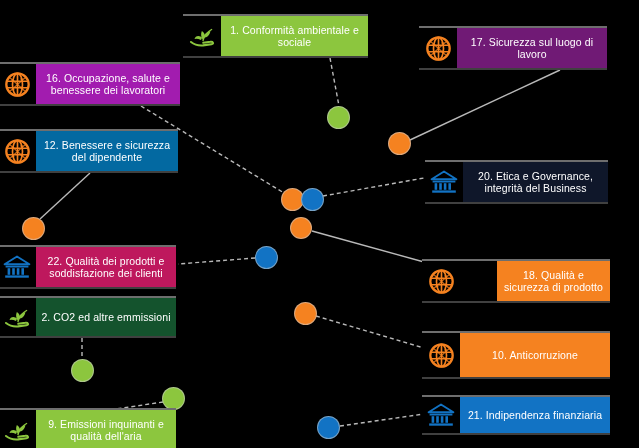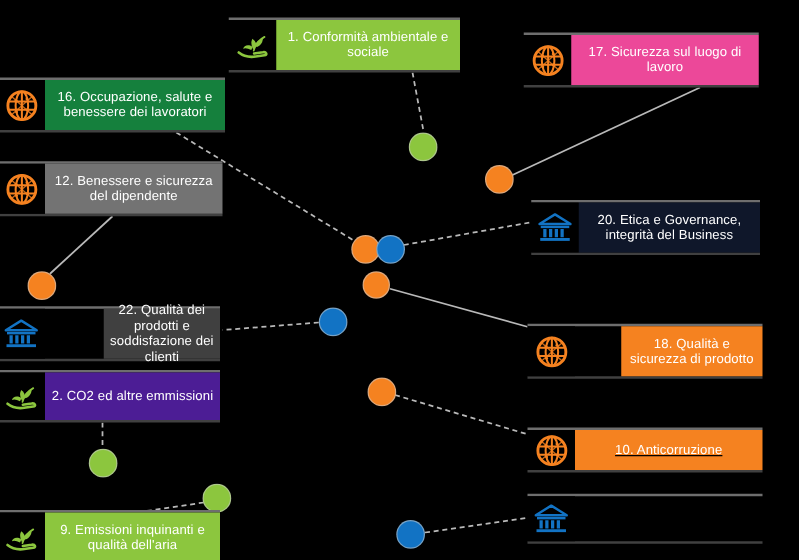--- a/index.html
+++ b/index.html
@@ -75,55 +75,55 @@
             <circle cx="14" cy="14" r="11.6" fill="none" stroke="#f58220" stroke-width="2.4"></circle>
             <ellipse cx="14" cy="14" rx="5.2" ry="11.6" fill="none" stroke="#f58220" stroke-width="1.7"></ellipse>
             <path d="M2.6 10.6 h22.8 M2.6 17.4 h22.8 M14 2.4 v23.2" stroke="#f58220" stroke-width="1.7" fill="none"></path>
             <path d="M5 6 L23 22 M23 6 L5 22" stroke="#f58220" stroke-width="1.2" fill="none" opacity=".8"></path>
             <circle cx="9.2" cy="10.2" r="1.5" fill="#f58220"></circle>
             <circle cx="18.6" cy="17.6" r="1.5" fill="#f58220"></circle>
             <circle cx="18.2" cy="8.4" r="1.2" fill="#f58220"></circle>
             <circle cx="9.6" cy="19.2" r="1.2" fill="#f58220"></circle>
           </svg>
         </div>
-        <div class="bar" style="background: #ec4899;">
+        <div class="bar" style="background: #701a75;">
           <span>17. Sicurezza sul luogo di lavoro</span>
         </div>
       </div>
       <div class="card social" style="left: -2px; top: 62px; width: 182px; height: 44px;">
         <div class="ico">
           <svg width="27" height="27" viewBox="0 0 28 28">
             <circle cx="14" cy="14" r="11.6" fill="none" stroke="#f58220" stroke-width="2.4"></circle>
             <ellipse cx="14" cy="14" rx="5.2" ry="11.6" fill="none" stroke="#f58220" stroke-width="1.7"></ellipse>
             <path d="M2.6 10.6 h22.8 M2.6 17.4 h22.8 M14 2.4 v23.2" stroke="#f58220" stroke-width="1.7" fill="none"></path>
             <path d="M5 6 L23 22 M23 6 L5 22" stroke="#f58220" stroke-width="1.2" fill="none" opacity=".8"></path>
             <circle cx="9.2" cy="10.2" r="1.5" fill="#f58220"></circle>
             <circle cx="18.6" cy="17.6" r="1.5" fill="#f58220"></circle>
             <circle cx="18.2" cy="8.4" r="1.2" fill="#f58220"></circle>
             <circle cx="9.6" cy="19.2" r="1.2" fill="#f58220"></circle>
           </svg>
         </div>
-        <div class="bar" style="background: #15803d;">
+        <div class="bar" style="background: #a21caf;">
           <span>16. Occupazione, salute e benessere dei lavoratori</span>
         </div>
       </div>
       <div class="card social" style="left: -2px; top: 129px; width: 180px; height: 44px;">
         <div class="ico">
           <svg width="27" height="27" viewBox="0 0 28 28">
             <circle cx="14" cy="14" r="11.6" fill="none" stroke="#f58220" stroke-width="2.4"></circle>
             <ellipse cx="14" cy="14" rx="5.2" ry="11.6" fill="none" stroke="#f58220" stroke-width="1.7"></ellipse>
             <path d="M2.6 10.6 h22.8 M2.6 17.4 h22.8 M14 2.4 v23.2" stroke="#f58220" stroke-width="1.7" fill="none"></path>
             <path d="M5 6 L23 22 M23 6 L5 22" stroke="#f58220" stroke-width="1.2" fill="none" opacity=".8"></path>
             <circle cx="9.2" cy="10.2" r="1.5" fill="#f58220"></circle>
             <circle cx="18.6" cy="17.6" r="1.5" fill="#f58220"></circle>
             <circle cx="18.2" cy="8.4" r="1.2" fill="#f58220"></circle>
             <circle cx="9.6" cy="19.2" r="1.2" fill="#f58220"></circle>
           </svg>
         </div>
-        <div class="bar" style="background: #737373;">
+        <div class="bar" style="background: #0369a1;">
           <span>12. Benessere e sicurezza del dipendente</span>
         </div>
       </div>
       <div class="card governance" style="left: 425px; top: 160px; width: 183px; height: 44px;">
         <div class="ico">
           <svg width="28" height="26" viewBox="0 0 28 26">
             <path d="M14 2.5 L26.4 10.2 H1.6 Z" fill="none" stroke="#1273c4" stroke-width="1.9" stroke-linejoin="round"></path>
             <rect x="2.6" y="11.6" width="22.8" height="1.9" fill="#1273c4"></rect>
             <rect x="4.6" y="14.2" width="2.6" height="6.6" fill="#1273c4"></rect>
             <rect x="9.2" y="14.2" width="2.6" height="6.6" fill="#1273c4"></rect>
@@ -141,21 +141,21 @@
           <svg width="28" height="26" viewBox="0 0 28 26">
             <path d="M14 2.5 L26.4 10.2 H1.6 Z" fill="none" stroke="#1273c4" stroke-width="1.9" stroke-linejoin="round"></path>
             <rect x="2.6" y="11.6" width="22.8" height="1.9" fill="#1273c4"></rect>
             <rect x="4.6" y="14.2" width="2.6" height="6.6" fill="#1273c4"></rect>
             <rect x="9.2" y="14.2" width="2.6" height="6.6" fill="#1273c4"></rect>
             <rect x="13.8" y="14.2" width="2.6" height="6.6" fill="#1273c4"></rect>
             <rect x="18.4" y="14.2" width="2.6" height="6.6" fill="#1273c4"></rect>
             <rect x="2.2" y="21.4" width="23.6" height="2.3" fill="#1273c4"></rect>
           </svg>
         </div>
-        <div class="bar" style="background: #404040; margin-left: 47px;">
+        <div class="bar" style="background: #be185d;">
           <span>22. Qualità dei prodotti e soddisfazione dei clienti</span>
         </div>
       </div>
       <div class="card social" style="left: 422px; top: 259px; width: 188px; height: 44px; gap: 37px;">
         <div class="ico">
           <svg width="27" height="27" viewBox="0 0 28 28">
             <circle cx="14" cy="14" r="11.6" fill="none" stroke="#f58220" stroke-width="2.4"></circle>
             <ellipse cx="14" cy="14" rx="5.2" ry="11.6" fill="none" stroke="#f58220" stroke-width="1.7"></ellipse>
             <path d="M2.6 10.6 h22.8 M2.6 17.4 h22.8 M14 2.4 v23.2" stroke="#f58220" stroke-width="1.7" fill="none"></path>
             <path d="M5 6 L23 22 M23 6 L5 22" stroke="#f58220" stroke-width="1.2" fill="none" opacity=".8"></path>
@@ -172,25 +172,25 @@
       <div class="card environment" style="left: -2px; top: 296px; width: 178px; height: 42px;">
         <div class="ico">
           <svg width="28" height="26" viewBox="0 0 28 26">
             <path d="M3 19 q5 4 12 3.4 l8.5 -1.2 q2 -.3 1.4 -1.6 q-.6 -1.2 -2.6 -.8 l-7 1" fill="none" stroke="#8cc63e" stroke-width="2.1" stroke-linecap="round"></path>
             <path d="M13 17 q-4 -2 -6.5 -1 q1 -3.4 5 -2.8 q1.8 .3 2.6 1.6" fill="#8cc63e"></path>
             <path d="M14.5 16.5 q-2.5 -4.6 -.6 -8.6 q3.4 2.2 3.2 6.4" fill="#8cc63e"></path>
             <path d="M15.8 13.6 q1.6 -4.6 6.6 -5.6 q-.6 4.8 -4.8 6.6" fill="#8cc63e"></path>
             <path d="M15 17.5 q1.5 -7 8.6 -11" fill="none" stroke="#8cc63e" stroke-width="1.4" stroke-linecap="round"></path>
           </svg>
         </div>
-        <div class="bar" style="background: #4c1d95;">
+        <div class="bar" style="background: #14532d;">
           <span>2. CO2 ed altre emmissioni</span>
         </div>
       </div>
-      <div class="card social" style="left: 422px; top: 342px; width: 188px; height: 36px; text-decoration: underline;">
+      <div class="card social" style="left: 422px; top: 331px; width: 188px; height: 48px;">
         <div class="ico">
           <svg width="27" height="27" viewBox="0 0 28 28">
             <circle cx="14" cy="14" r="11.6" fill="none" stroke="#f58220" stroke-width="2.4"></circle>
             <ellipse cx="14" cy="14" rx="5.2" ry="11.6" fill="none" stroke="#f58220" stroke-width="1.7"></ellipse>
             <path d="M2.6 10.6 h22.8 M2.6 17.4 h22.8 M14 2.4 v23.2" stroke="#f58220" stroke-width="1.7" fill="none"></path>
             <path d="M5 6 L23 22 M23 6 L5 22" stroke="#f58220" stroke-width="1.2" fill="none" opacity=".8"></path>
             <circle cx="9.2" cy="10.2" r="1.5" fill="#f58220"></circle>
             <circle cx="18.6" cy="17.6" r="1.5" fill="#f58220"></circle>
             <circle cx="18.2" cy="8.4" r="1.2" fill="#f58220"></circle>
             <circle cx="9.6" cy="19.2" r="1.2" fill="#f58220"></circle>
@@ -205,20 +205,23 @@
           <svg width="28" height="26" viewBox="0 0 28 26">
             <path d="M14 2.5 L26.4 10.2 H1.6 Z" fill="none" stroke="#1273c4" stroke-width="1.9" stroke-linejoin="round"></path>
             <rect x="2.6" y="11.6" width="22.8" height="1.9" fill="#1273c4"></rect>
             <rect x="4.6" y="14.2" width="2.6" height="6.6" fill="#1273c4"></rect>
             <rect x="9.2" y="14.2" width="2.6" height="6.6" fill="#1273c4"></rect>
             <rect x="13.8" y="14.2" width="2.6" height="6.6" fill="#1273c4"></rect>
             <rect x="18.4" y="14.2" width="2.6" height="6.6" fill="#1273c4"></rect>
             <rect x="2.2" y="21.4" width="23.6" height="2.3" fill="#1273c4"></rect>
           </svg>
         </div>
+        <div class="bar" style="background: rgb(18, 115, 196);">
+          <span>21. Indipendenza finanziaria</span>
+        </div>
       </div>
       <div class="card environment" style="left: -2px; top: 408px; width: 178px; height: 44px;">
         <div class="ico">
           <svg width="28" height="26" viewBox="0 0 28 26">
             <path d="M3 19 q5 4 12 3.4 l8.5 -1.2 q2 -.3 1.4 -1.6 q-.6 -1.2 -2.6 -.8 l-7 1" fill="none" stroke="#8cc63e" stroke-width="2.1" stroke-linecap="round"></path>
             <path d="M13 17 q-4 -2 -6.5 -1 q1 -3.4 5 -2.8 q1.8 .3 2.6 1.6" fill="#8cc63e"></path>
             <path d="M14.5 16.5 q-2.5 -4.6 -.6 -8.6 q3.4 2.2 3.2 6.4" fill="#8cc63e"></path>
             <path d="M15.8 13.6 q1.6 -4.6 6.6 -5.6 q-.6 4.8 -4.8 6.6" fill="#8cc63e"></path>
             <path d="M15 17.5 q1.5 -7 8.6 -11" fill="none" stroke="#8cc63e" stroke-width="1.4" stroke-linecap="round"></path>
           </svg>

